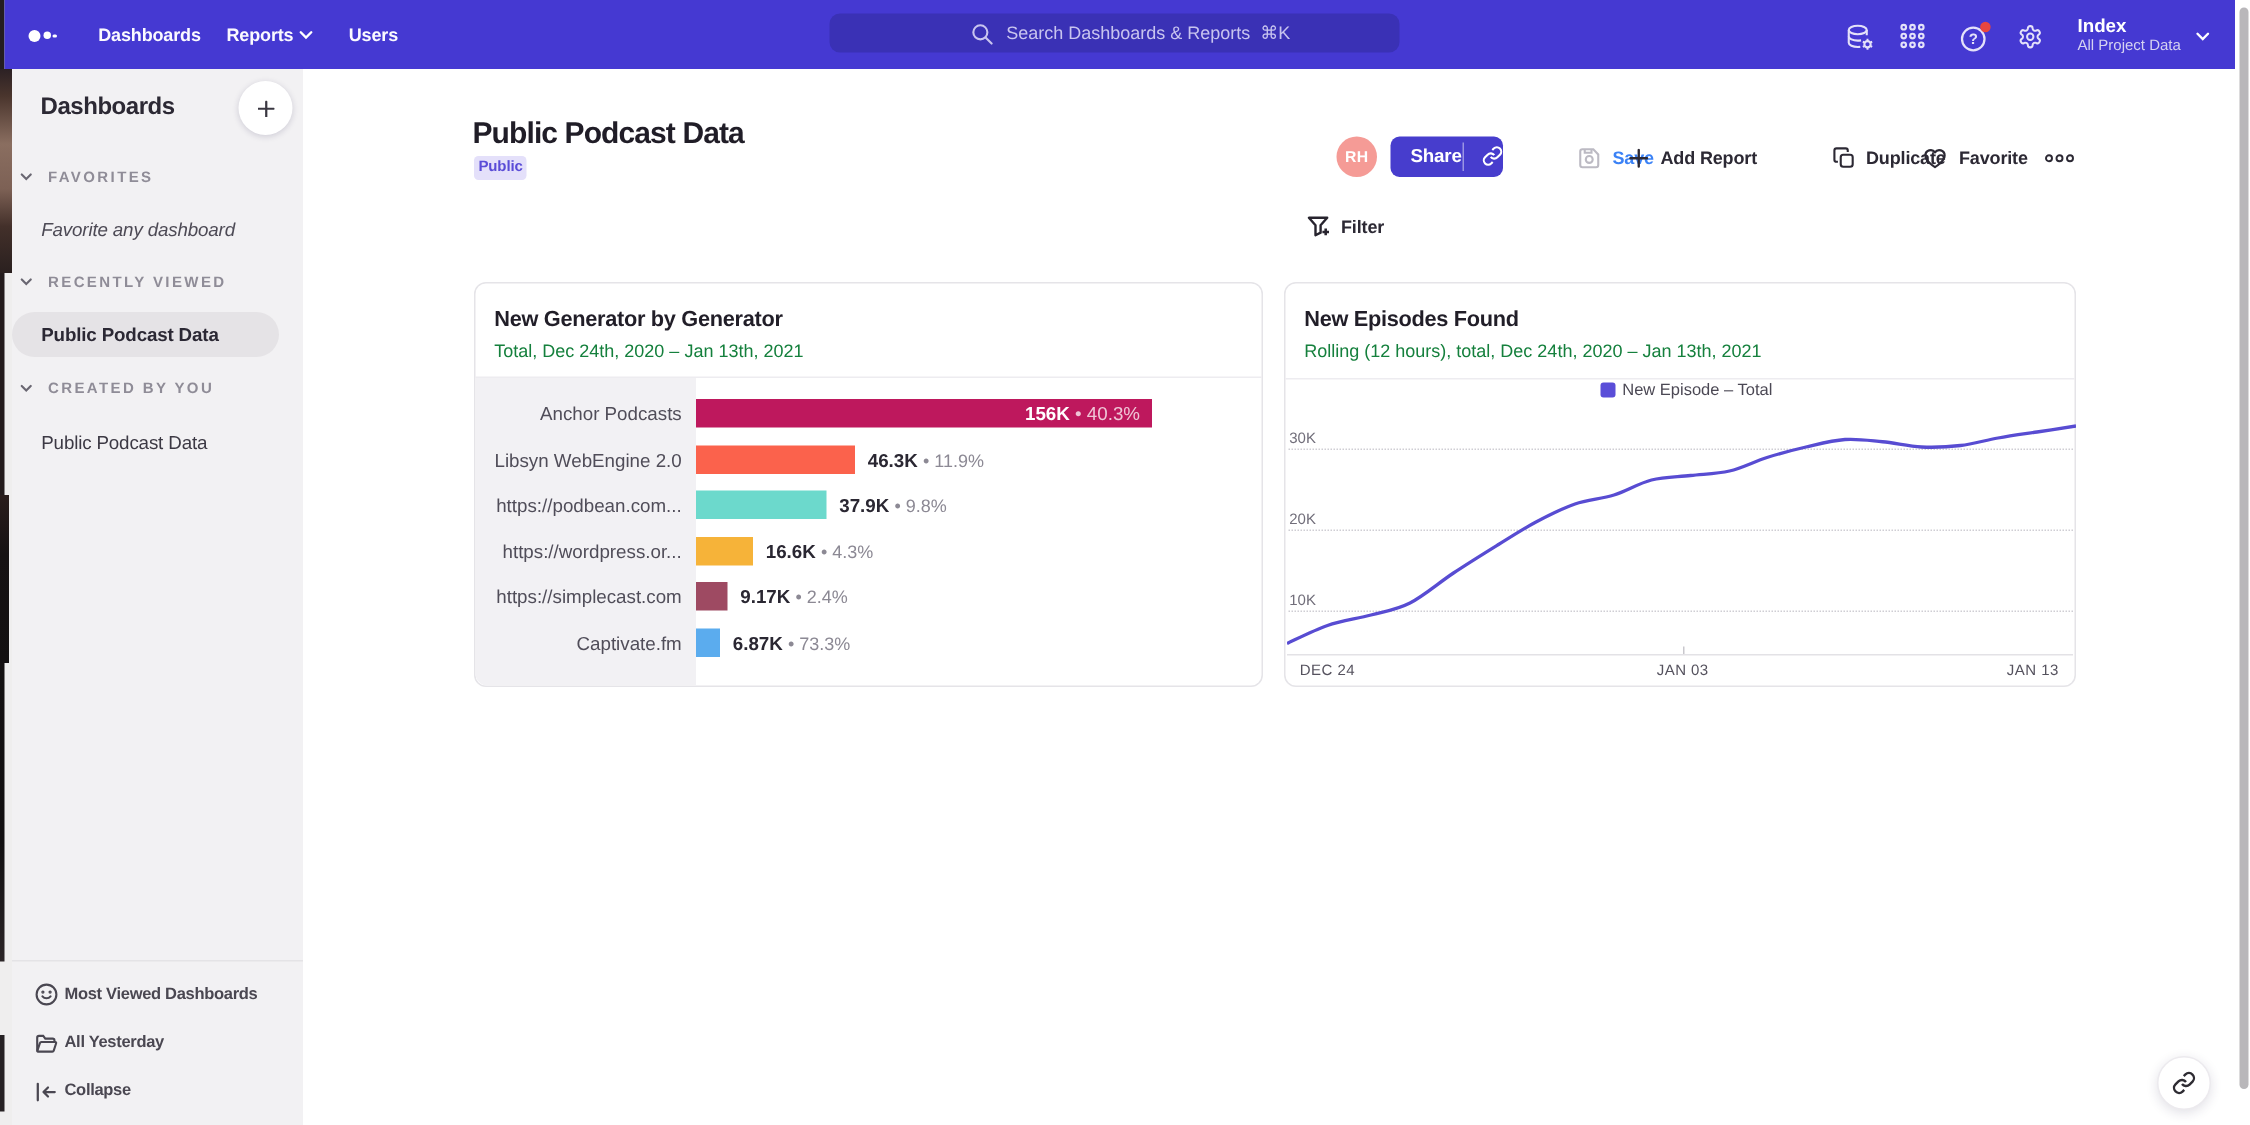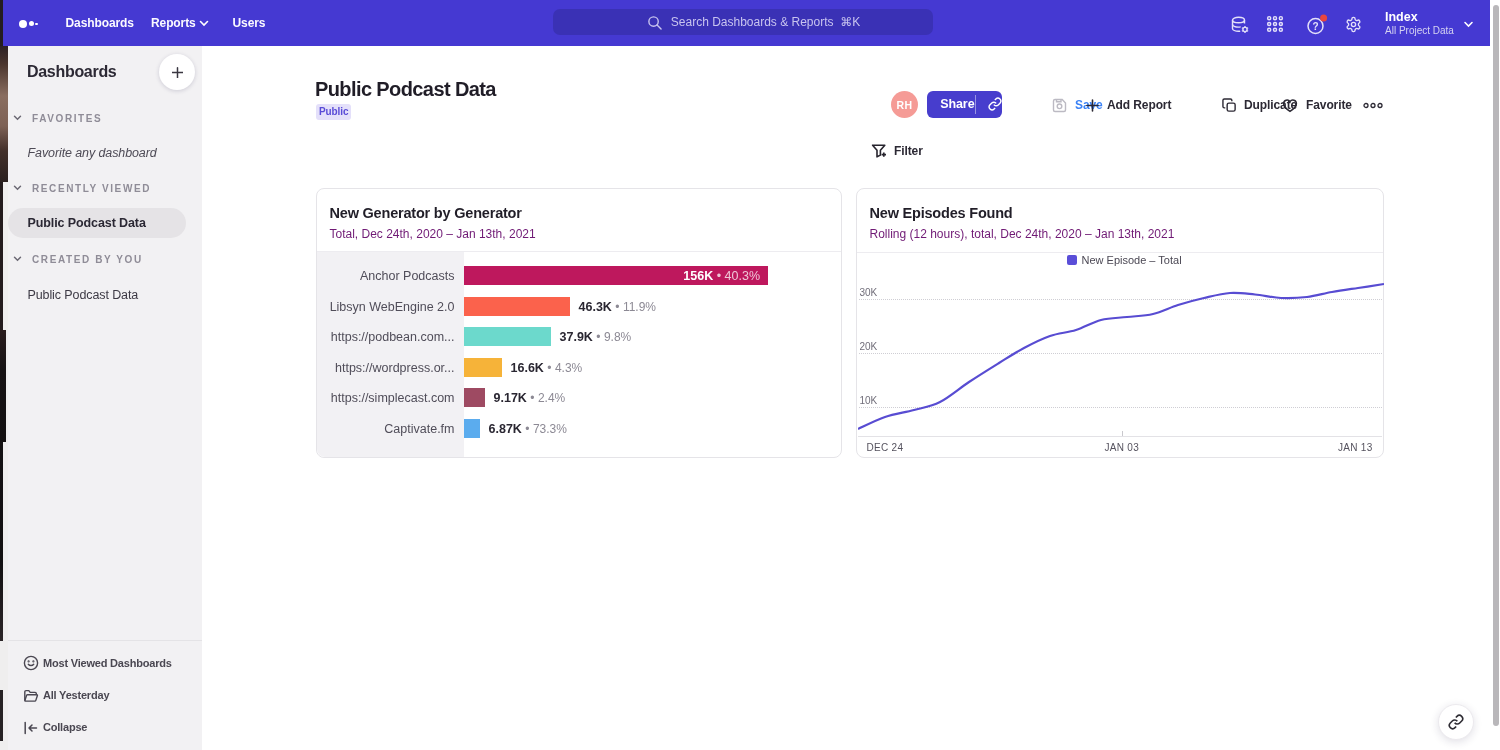--- a/index.html
+++ b/index.html
@@ -51,21 +51,21 @@
   #dateseg { background:#f4f3f5; font-weight:700; font-size:11px; color:#27242e; letter-spacing:-0.1px; border-radius:5px 0 0 5px;
     display:flex; align-items:center; padding:0 10px 0 8px; border-right:1px solid #e4e3e8; }
   
   .hbtn { position:absolute; top:45px; height:28px; display:flex; align-items:center;
     font-size:12px; font-weight:700; color:#2c2934; letter-spacing:-0.1px; white-space:nowrap; }
   
   .card { position:absolute; top:142px; height:270px; background:#fff;
     border:1px solid #e5e4e8; border-radius:8px; }
   .ctitle { position:absolute; left:13px; top:16px; font-size:14.5px; font-weight:700;
     color:#211e28; letter-spacing:-0.2px;}
-  .csub { position:absolute; left:13px; top:38px; font-size:12px; color:#701a75; }
+  .csub { position:absolute; left:13px; top:38px; font-size:12px; color:#15803d; }
   .rowlab { position:absolute; font-size:12.5px; color:#504d59; text-align:right;
     width:138px; left:0; }
   .bar { position:absolute; left:147.5px; height:19px; }
   .barval { position:absolute; font-size:12.5px; white-space:nowrap; }
   .barval b { color:#2a2732; font-weight:700; }
   .barval span { color:#8c8994; font-size:12px; }
   .gl { position:absolute; border-top:1px dotted #cfced4; left:2px; right:1px; }
   .ylab { position:absolute; left:3px; font-size:10px; color:#716e7a; }
   .xlab { position:absolute; bottom:4px; font-size:10px; color:#55525e; letter-spacing:.3px; }
 </style>

